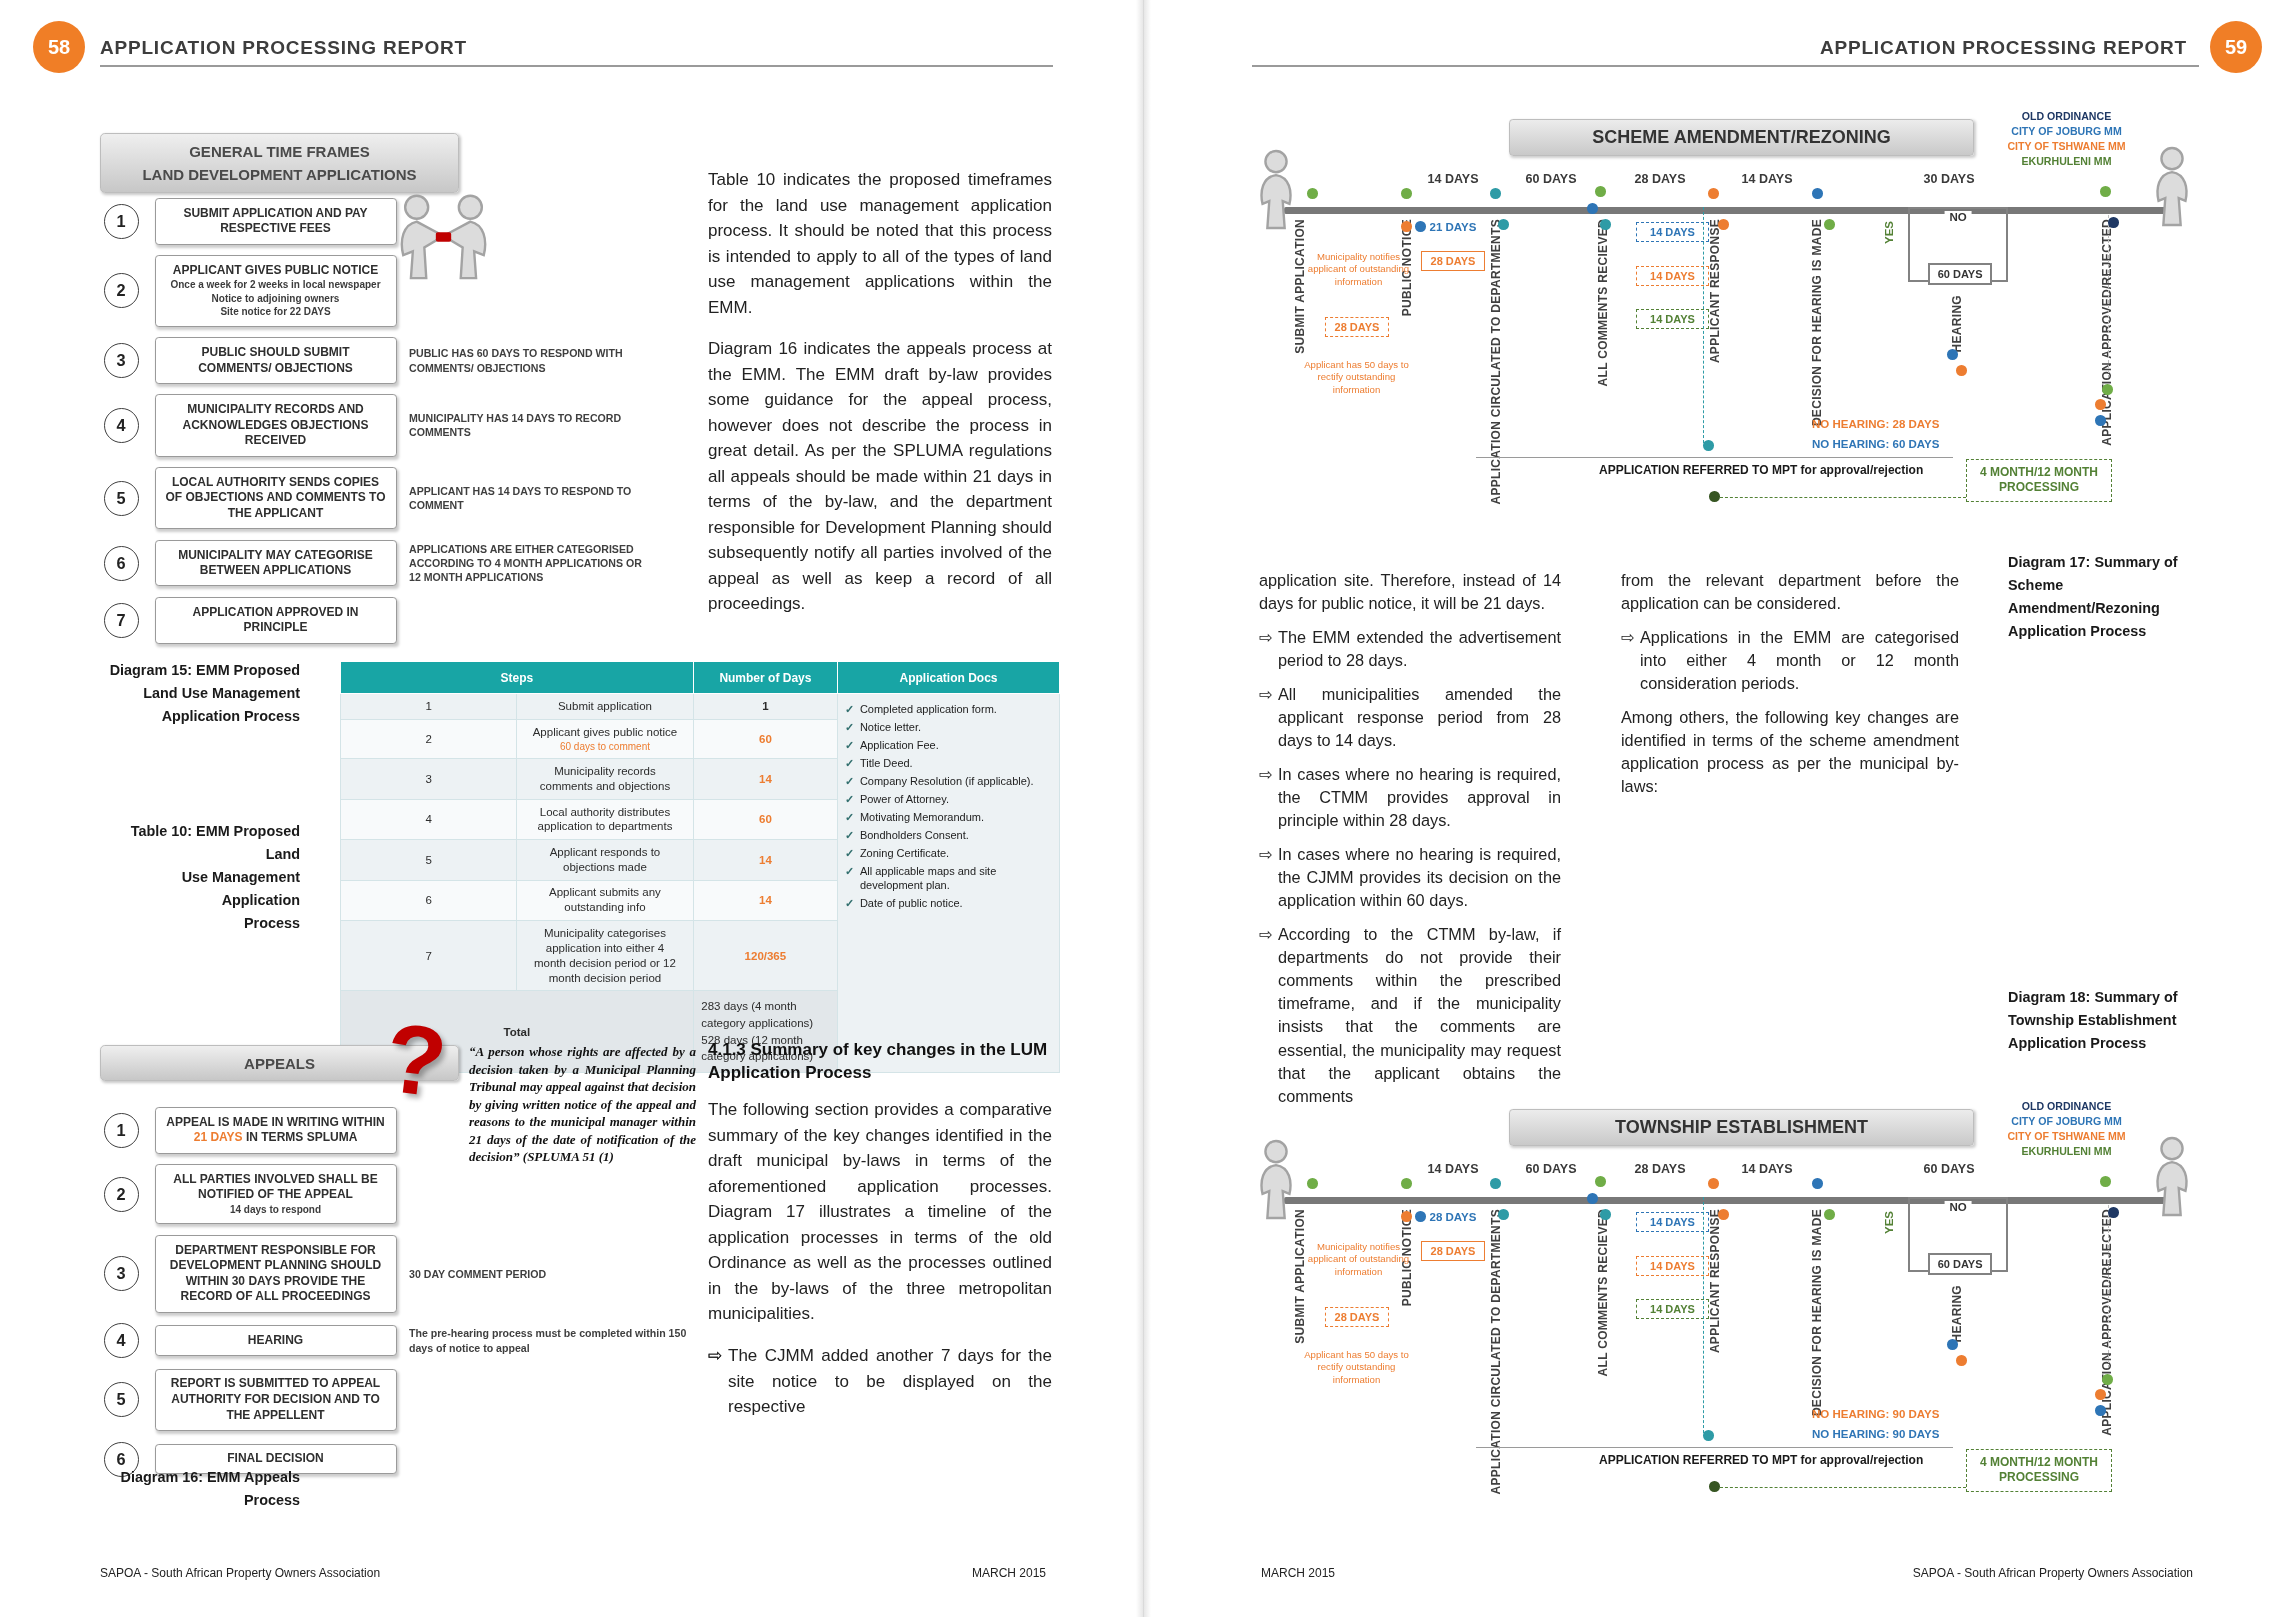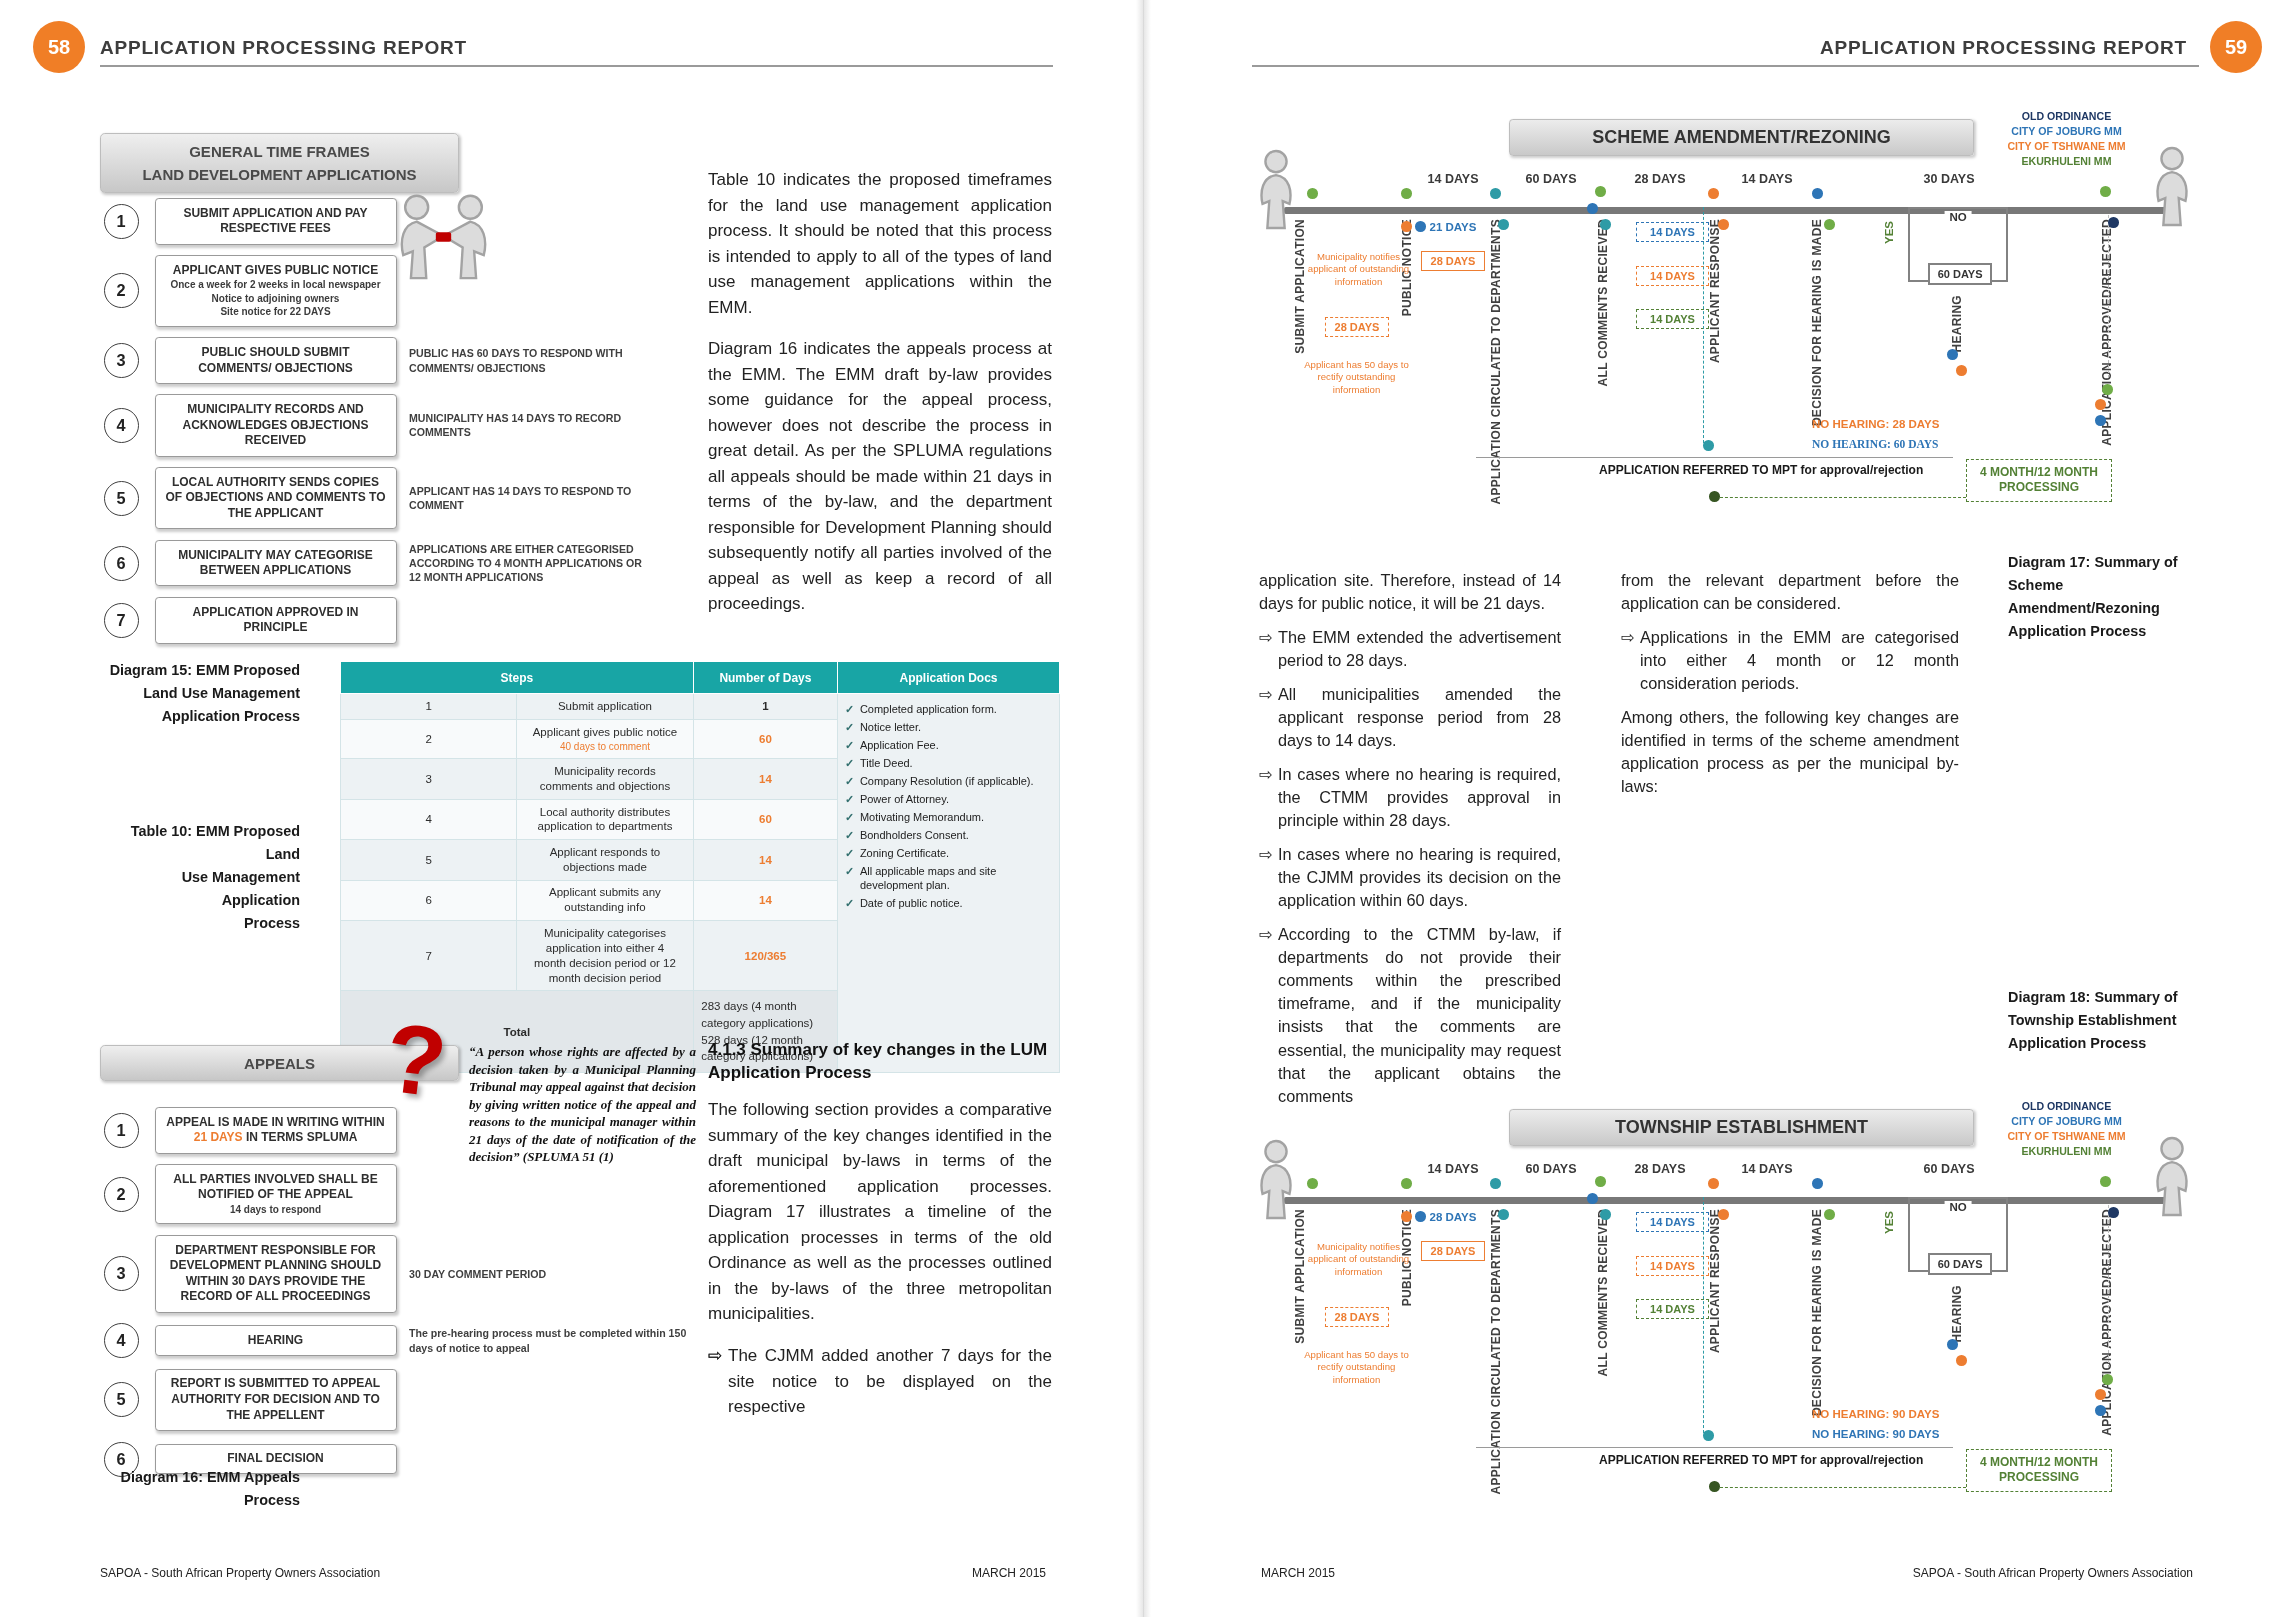--- a/index.html
+++ b/index.html
@@ -248,21 +248,21 @@
             <div class="doc-item">
               <span class="ck">✓</span>
               <span>Date of public notice.</span>
             </div>
           </td>
         </tr>
         <tr class="even">
           <td class="c-num">2</td>
           <td class="c-step">
             <div>Applicant gives public notice</div>
-            <div class="c-sub">40 days to comment</div>
+            <div class="c-sub">60 days to comment</div>
           </td>
           <td class="c-days orange">60</td>
         </tr>
         <tr class="odd">
           <td class="c-num">3</td>
           <td class="c-step">
             <div>Municipality records comments and objections</div>
           </td>
           <td class="c-days orange">14</td>
         </tr>
@@ -408,21 +408,21 @@
       <div class="tl-obox dashed" style="left: 100px; top: 206px;">28 DAYS</div>
       <div class="tl-onote" style="left: 42px; top: 248px;">Applicant has 50 days to rectify outstanding information</div>
       <div class="tl-gbox" style="color: rgb(46, 117, 182); border-color: rgb(46, 117, 182); left: 379px; top: 111px;">14 DAYS</div>
       <div class="tl-gbox" style="color: rgb(237, 125, 49); border-color: rgb(237, 125, 49); left: 379px; top: 155px;">14 DAYS</div>
       <div class="tl-gbox" style="color: rgb(83, 129, 53); border-color: rgb(83, 129, 53); left: 379px; top: 198px;">14 DAYS</div>
       <div class="tl-branch" style="left: 651px; top: 96px;"></div>
       <div class="tl-no" style="left: 701px; top: 100px;">NO</div>
       <div class="tl-yes" style="left: 626px; top: 110px;">YES</div>
       <div class="tl-hbox" style="left: 671px; top: 152px;">60 DAYS</div>
       <div class="tl-nh orange" style="left: 555px; top: 307px;">NO HEARING: 28 DAYS</div>
-      <div class="tl-nh blue" style="left: 555px; top: 327px; font-family: Liberation Serif, serif;">NO HEARING: 60 DAYS</div>
+      <div class="tl-nh blue" style="left: 555px; top: 327px;">NO HEARING: 60 DAYS</div>
       <div class="tl-mptline" style="left: 219px; top: 346px;"></div>
       <div class="tl-mpt" style="left: 342px; top: 352px;">APPLICATION REFERRED TO MPT for approval/rejection</div>
       <div class="tl-pbox" style="white-space: pre-line; left: 709px; top: 348px;">4 MONTH/12 MONTH
 PROCESSING</div>
       <div class="tl-vdash" style="left: 446px; top: 96px; height: 236px;"></div>
       <div class="tl-vdash2" style="left: 851px; top: 104px; height: 163px;"></div>
       <div class="tl-hdash" style="left: 463px; top: 386px; width: 246px;"></div>
       <div class="tl-dot" style="left: 50px; top: 77px; background: rgb(112, 173, 71);"></div>
       <div class="tl-dot" style="left: 144px; top: 77px; background: rgb(112, 173, 71);"></div>
       <div class="tl-dot" style="left: 144px; top: 110px; background: rgb(237, 125, 49);"></div>

